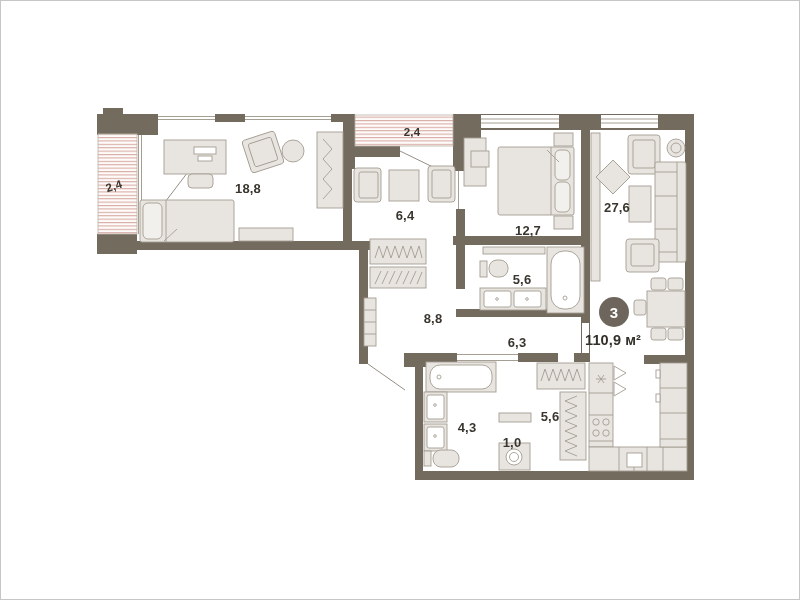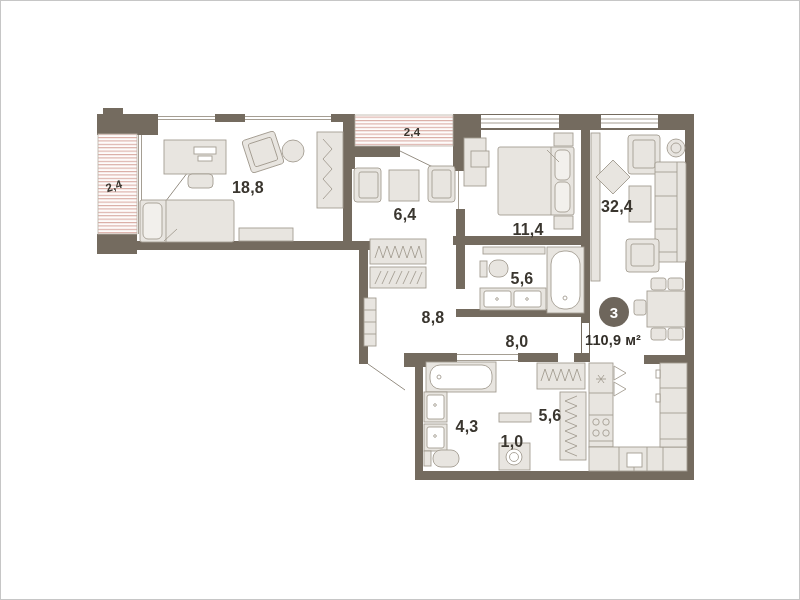--- a/index.html
+++ b/index.html
@@ -24,21 +24,21 @@
   .fw{fill:#ffffff;stroke:var(--furnStroke);stroke-width:.9;}
   .pl{fill:#f2f0ec;stroke:var(--furnStroke);stroke-width:.9;}
   .thin{fill:none;stroke:var(--furnStroke);stroke-width:.9;}
   .winline{stroke:#a59e93;stroke-width:1;}
   .door{stroke:#968f84;stroke-width:1;}
   .opening{fill:#ffffff;}
   .hatch{stroke:#b9b2a7;stroke-width:.8;}
   
   .room-label{
     position:absolute;transform:translate(-50%,-50%);
-    font-size:16px;font-weight:600;letter-spacing:.2px;color:var(--labelColor);
+    font-size:13px;font-weight:600;letter-spacing:.2px;color:var(--labelColor);
     white-space:nowrap;
   }
   .room-label.rot{transform:translate(-50%,-50%) rotate(-18deg);}
   .badge{
     position:absolute;left:613px;top:311px;width:30px;height:30px;border-radius:50%;
     background:var(--badgeBg);transform:translate(-50%,-50%);
     display:flex;align-items:center;justify-content:center;
     color:#fff;font-size:15px;font-weight:700;
   }
   .area-label{
@@ -281,25 +281,25 @@
     <rect class="f" x="650" y="327" width="15" height="12" rx="2.5"></rect>
     <rect class="f" x="667" y="327" width="15" height="12" rx="2.5"></rect>
     <rect class="f" x="633" y="299" width="12" height="15" rx="2.5"></rect>
   </g>
 </svg>
 
 <span class="room-label rot" style="left:113px;top:185px;font-size:11.5px">2,4</span>
 <span class="room-label" style="left:247px;top:187px">18,8</span>
 <span class="room-label" style="left:411px;top:131px;font-size:11.5px">2,4</span>
 <span class="room-label" style="left:404px;top:214px">6,4</span>
-<span class="room-label" style="left:527px;top:229px">11,4</span>
-<span class="room-label" style="left:616px;top:206px">32,4</span>
+<span class="room-label" style="left:527px;top:229px">12,7</span>
+<span class="room-label" style="left:616px;top:206px">27,6</span>
 <span class="room-label" style="left:521px;top:278px">5,6</span>
 <span class="room-label" style="left:432px;top:317px">8,8</span>
-<span class="room-label" style="left:516px;top:341px">8,0</span>
+<span class="room-label" style="left:516px;top:341px">6,3</span>
 <span class="room-label" style="left:466px;top:426px">4,3</span>
 <span class="room-label" style="left:511px;top:441px">1,0</span>
 <span class="room-label" style="left:549px;top:415px">5,6</span>
 
 <div class="badge">3</div>
 <div class="area-label">110,9 м²</div>
 
 </div>
 
 </body></html>

